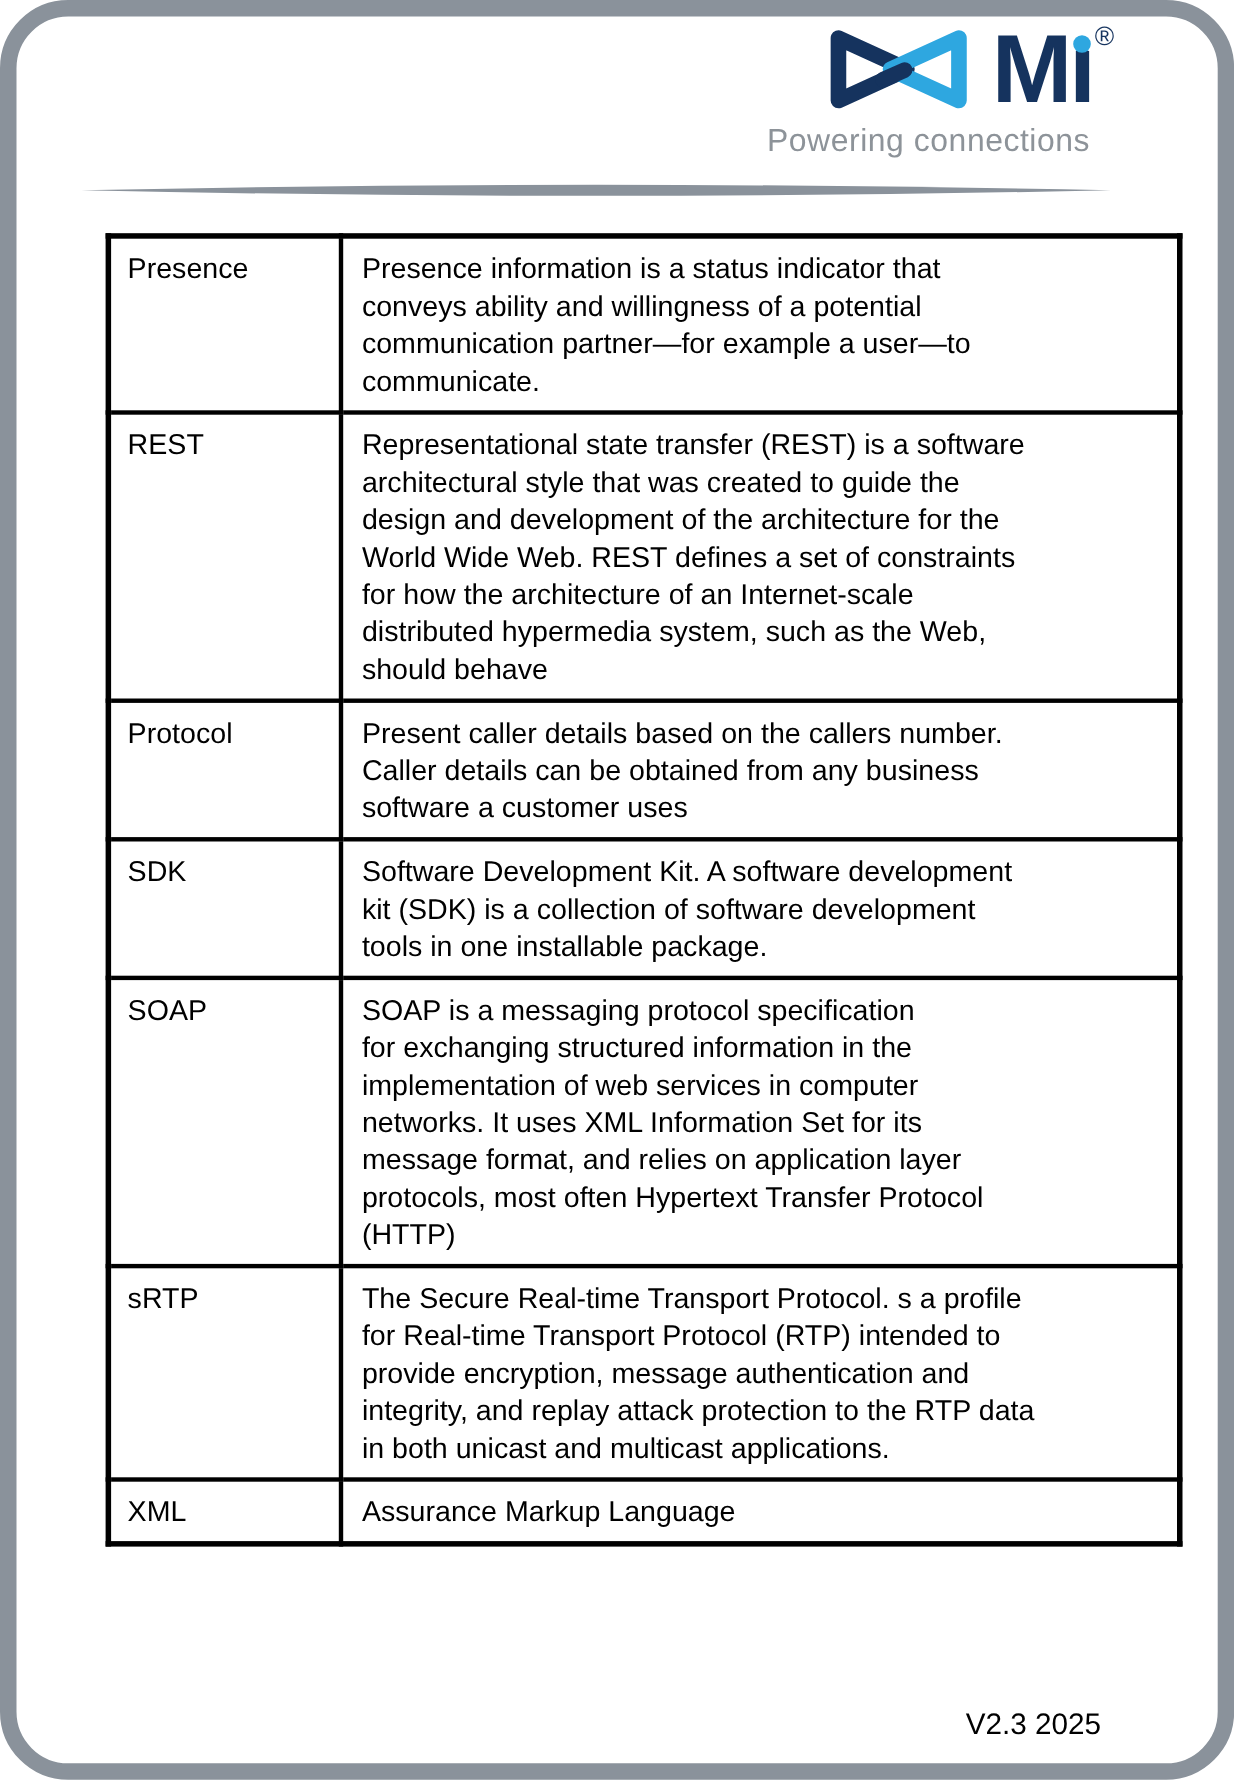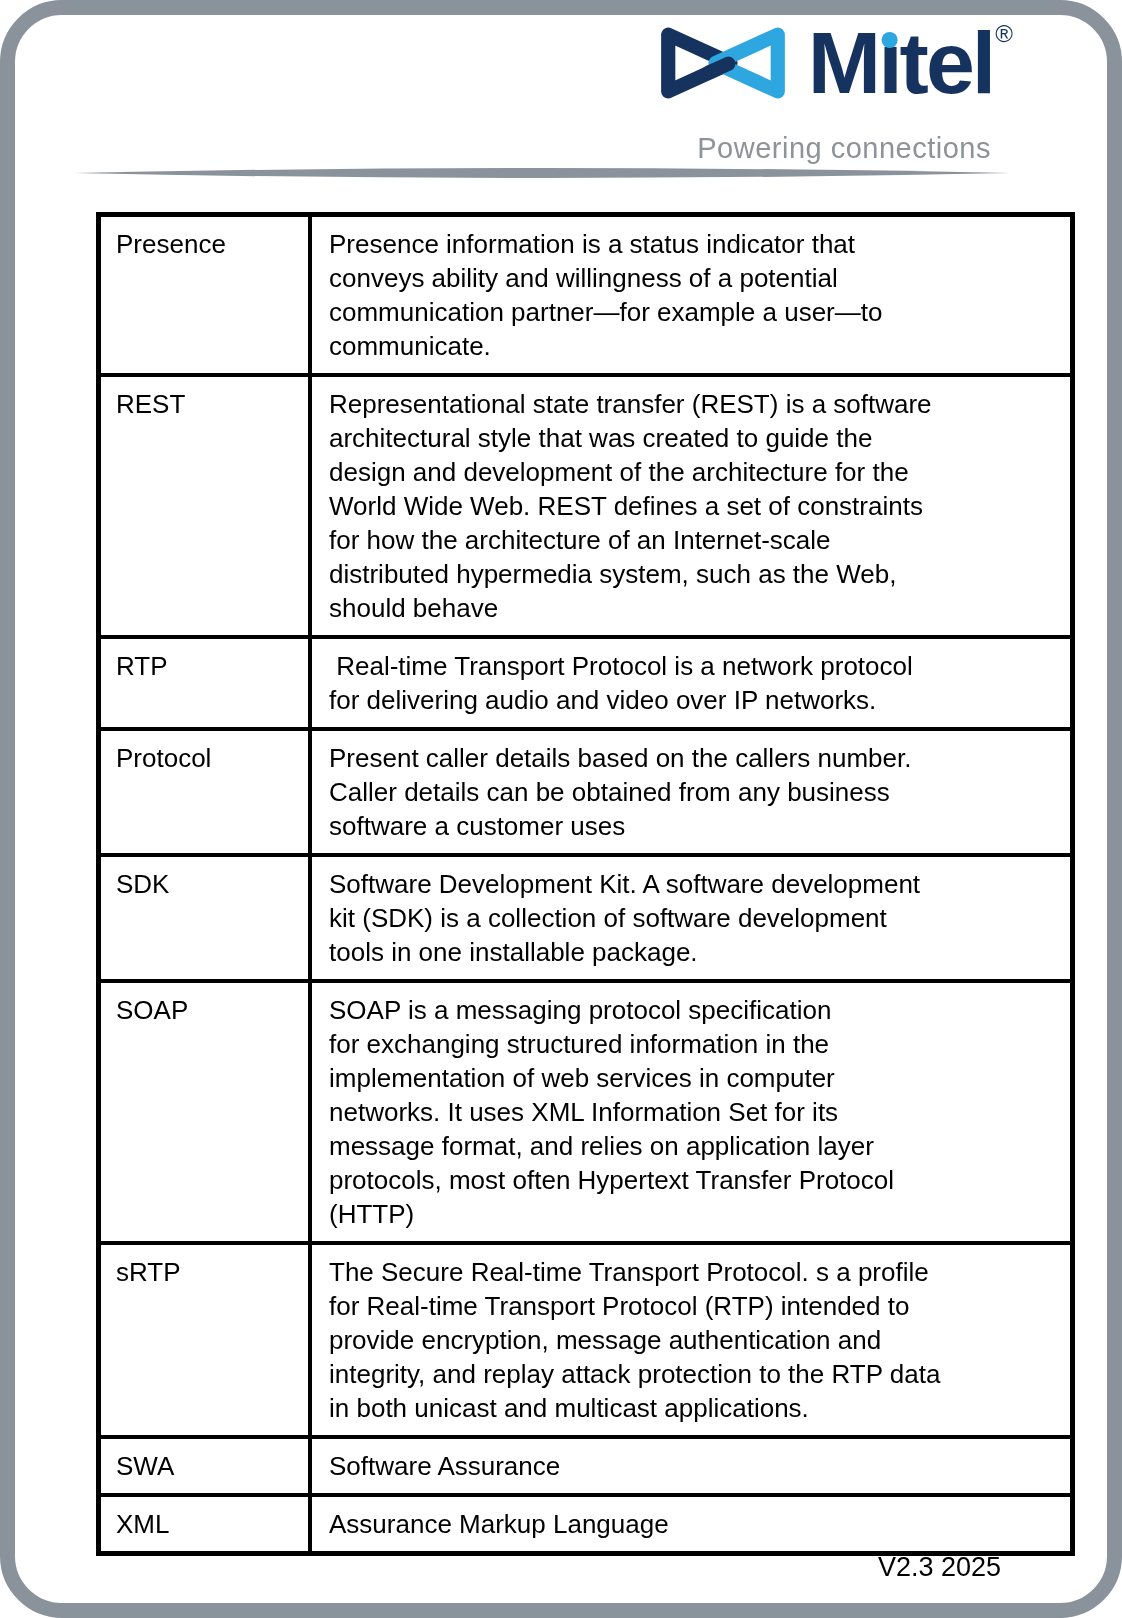--- a/index.html
+++ b/index.html
@@ -40,21 +40,21 @@
     width:16px; height:16px; border-radius:50%;
     background:#2EA7E0; transform:translateX(-46%);
   }
   .reg {
     font-size:24px; font-weight:normal; letter-spacing:0;
     line-height:1; position:relative; top:2px; margin-left:2px;
   }
   .tagline {
     position:absolute; top:112px; right:131px;
     font-size:29px; letter-spacing:0.5px;
-    color:#8D9399; white-space:nowrap;margin-top:20px;
+    color:#8D9399; white-space:nowrap;
   }
 
   
   .divider { position:absolute; top:166px; left:72px; width:940px; height:14px; }
   .divider svg { display:block; }
 
   
   table.glossary {
     position:absolute; top:212px; left:96px;
     width:979px;
@@ -89,21 +89,20 @@
       <path d="M 24 20 L 24 104 L 116 62 Z" stroke="#15335E" stroke-width="21" stroke-linejoin="round" stroke-linecap="round"></path>
 
       <path d="M 186 20 L 186 104 L 94 62 Z" stroke="#2EA7E0" stroke-width="21" stroke-linejoin="round" stroke-linecap="round"></path>
 
       <path d="M 84 76 L 113 63" stroke="#15335E" stroke-width="21" stroke-linecap="round"></path>
     </svg>
   </span>
   <span class="wordmark">
       <span>M</span>
       <span class="iwrap"><span>ı</span><span class="idot"></span></span>
-      <span>tel</span>
       <span class="reg">®</span>
     </span>
 </div>
 
 <div class="tagline">Powering connections</div>
 
 <div class="divider">
   <svg width="940" height="14" viewBox="0 0 940 14">
     <path d="M2,7 Q470,-3 938,7 Q470,17 2,7 Z" fill="#8A929B"></path>
   </svg>
@@ -123,25 +122,20 @@
     <td class="term">REST</td>
     <td class="def">Representational state transfer (REST) is a software
 architectural style that was created to guide the
 design and development of the architecture for the
 World Wide Web. REST defines a set of constraints
 for how the architecture of an Internet-scale
 distributed hypermedia system, such as the Web,
 should behave</td>
   </tr>
 
-  <tr>
-    <td class="term">RTP</td>
-    <td class="def">&nbsp;Real-time Transport Protocol is a network protocol
-for delivering audio and video over IP networks.</td>
-  </tr>
 
   <tr>
     <td class="term">Protocol</td>
     <td class="def">Present caller details based on the callers number.
 Caller details can be obtained from any business
 software a customer uses</td>
   </tr>
 
   <tr>
     <td class="term">SDK</td>
@@ -163,24 +157,20 @@
 
   <tr>
     <td class="term">sRTP</td>
     <td class="def">The Secure Real-time Transport Protocol. s a profile
 for Real-time Transport Protocol (RTP) intended to
 provide encryption, message authentication and
 integrity, and replay attack protection to the RTP data
 in both unicast and multicast applications.</td>
   </tr>
 
-  <tr>
-    <td class="term">SWA</td>
-    <td class="def">Software Assurance</td>
-  </tr>
 
   <tr>
     <td class="term">XML</td>
     <td class="def">Assurance Markup Language</td>
   </tr>
 </tbody>
 </table>
 
 <div class="version">V2.3 2025</div>
 

